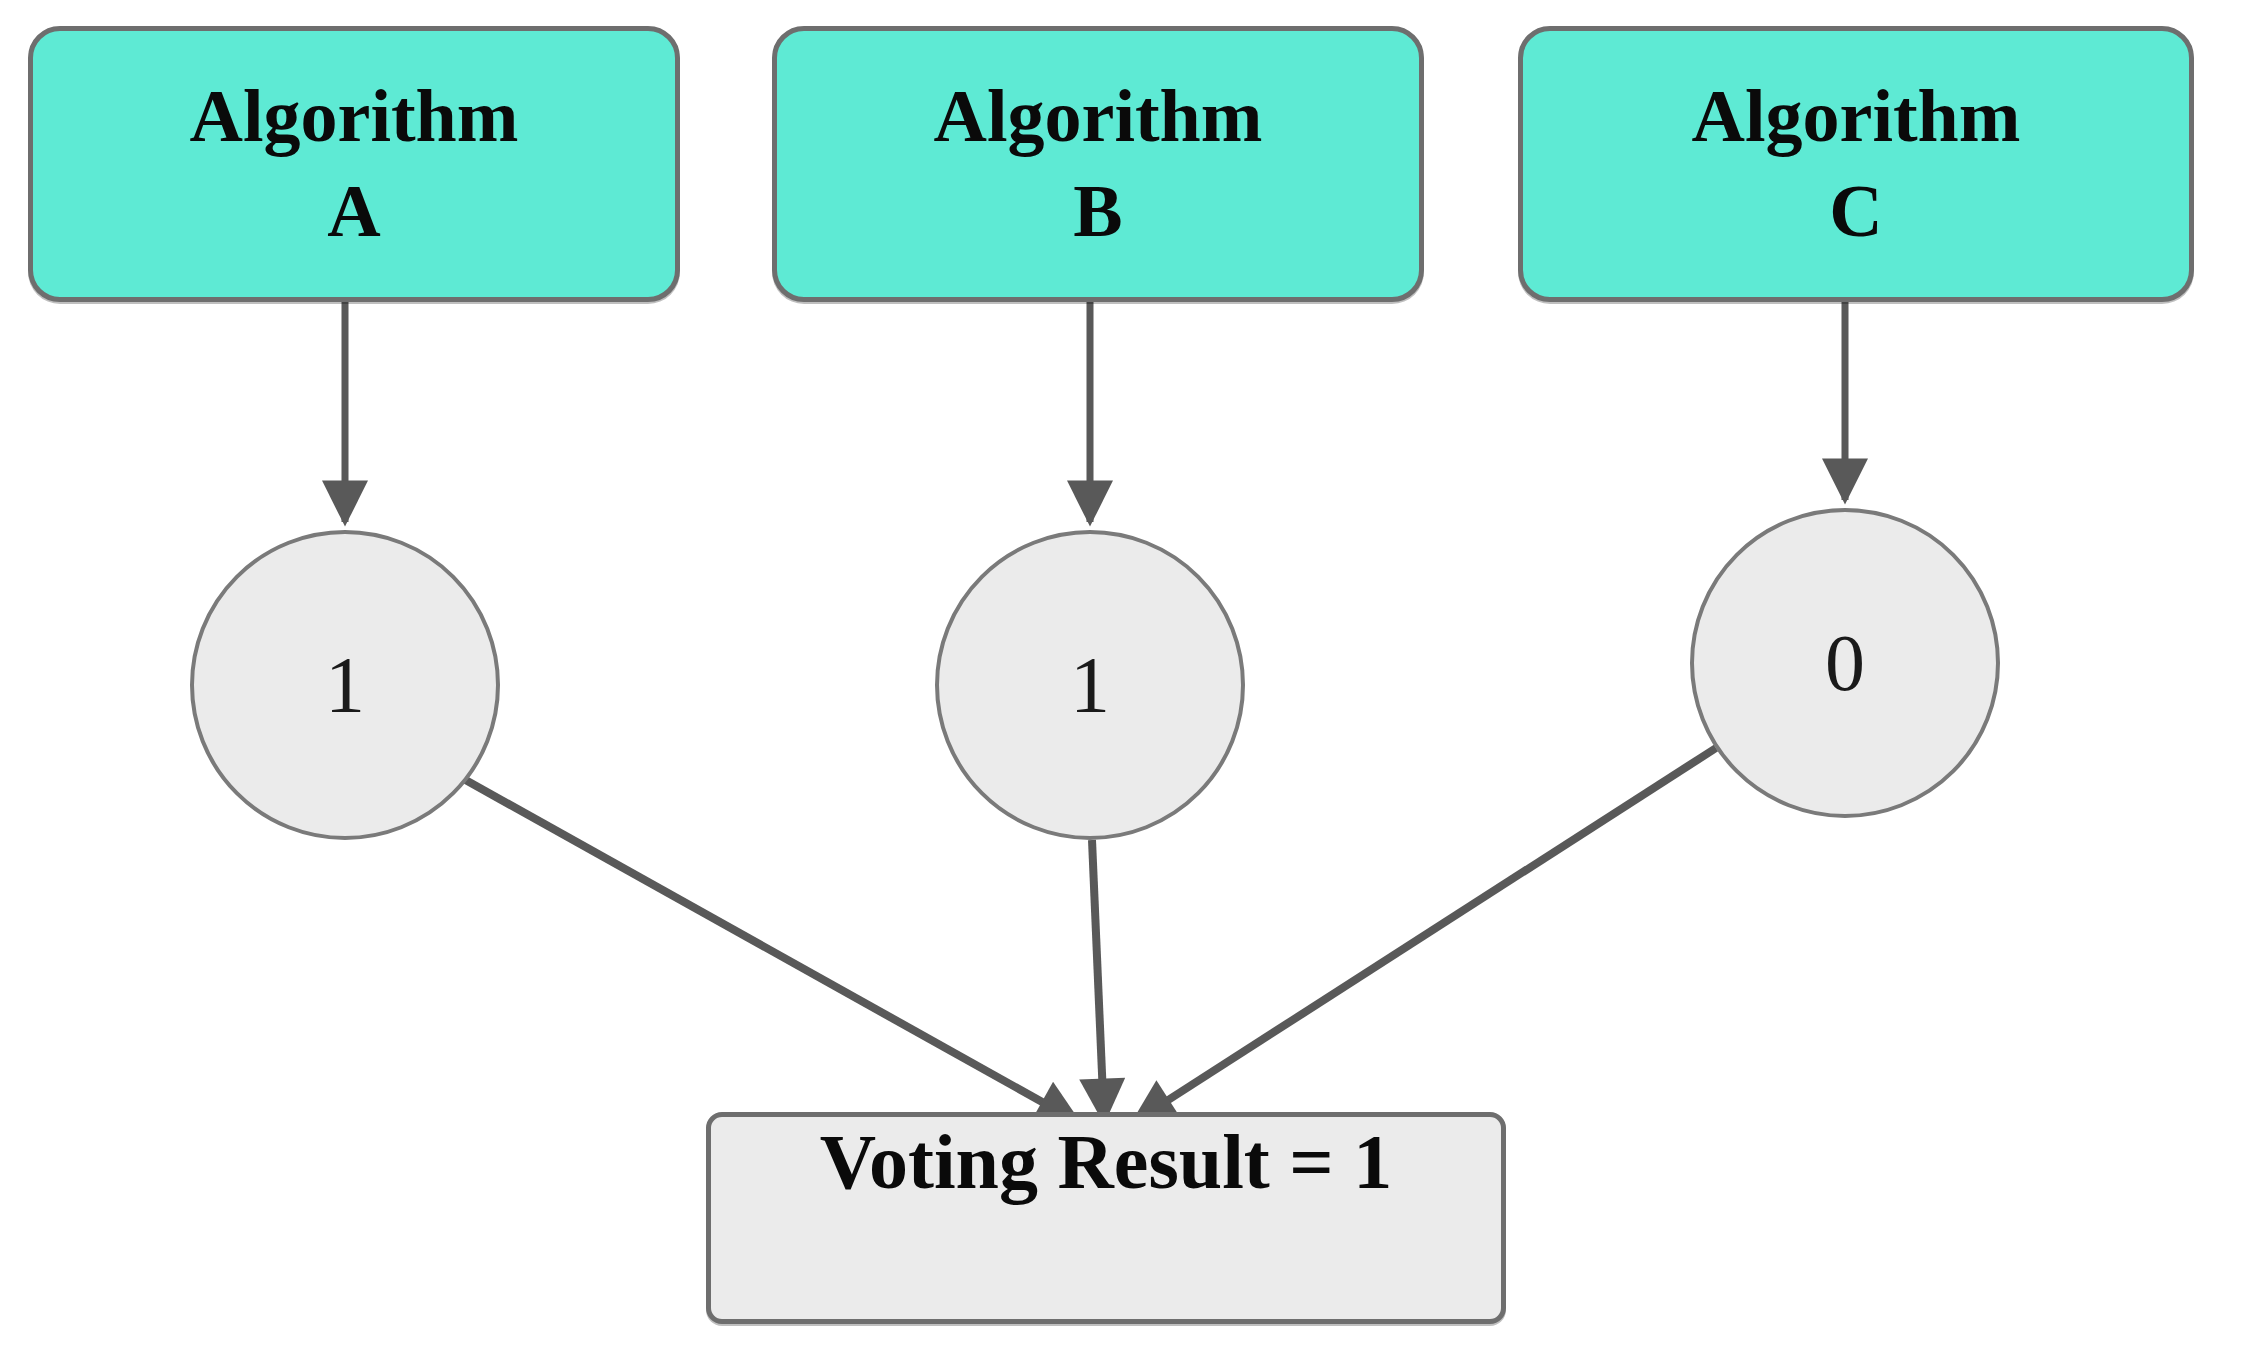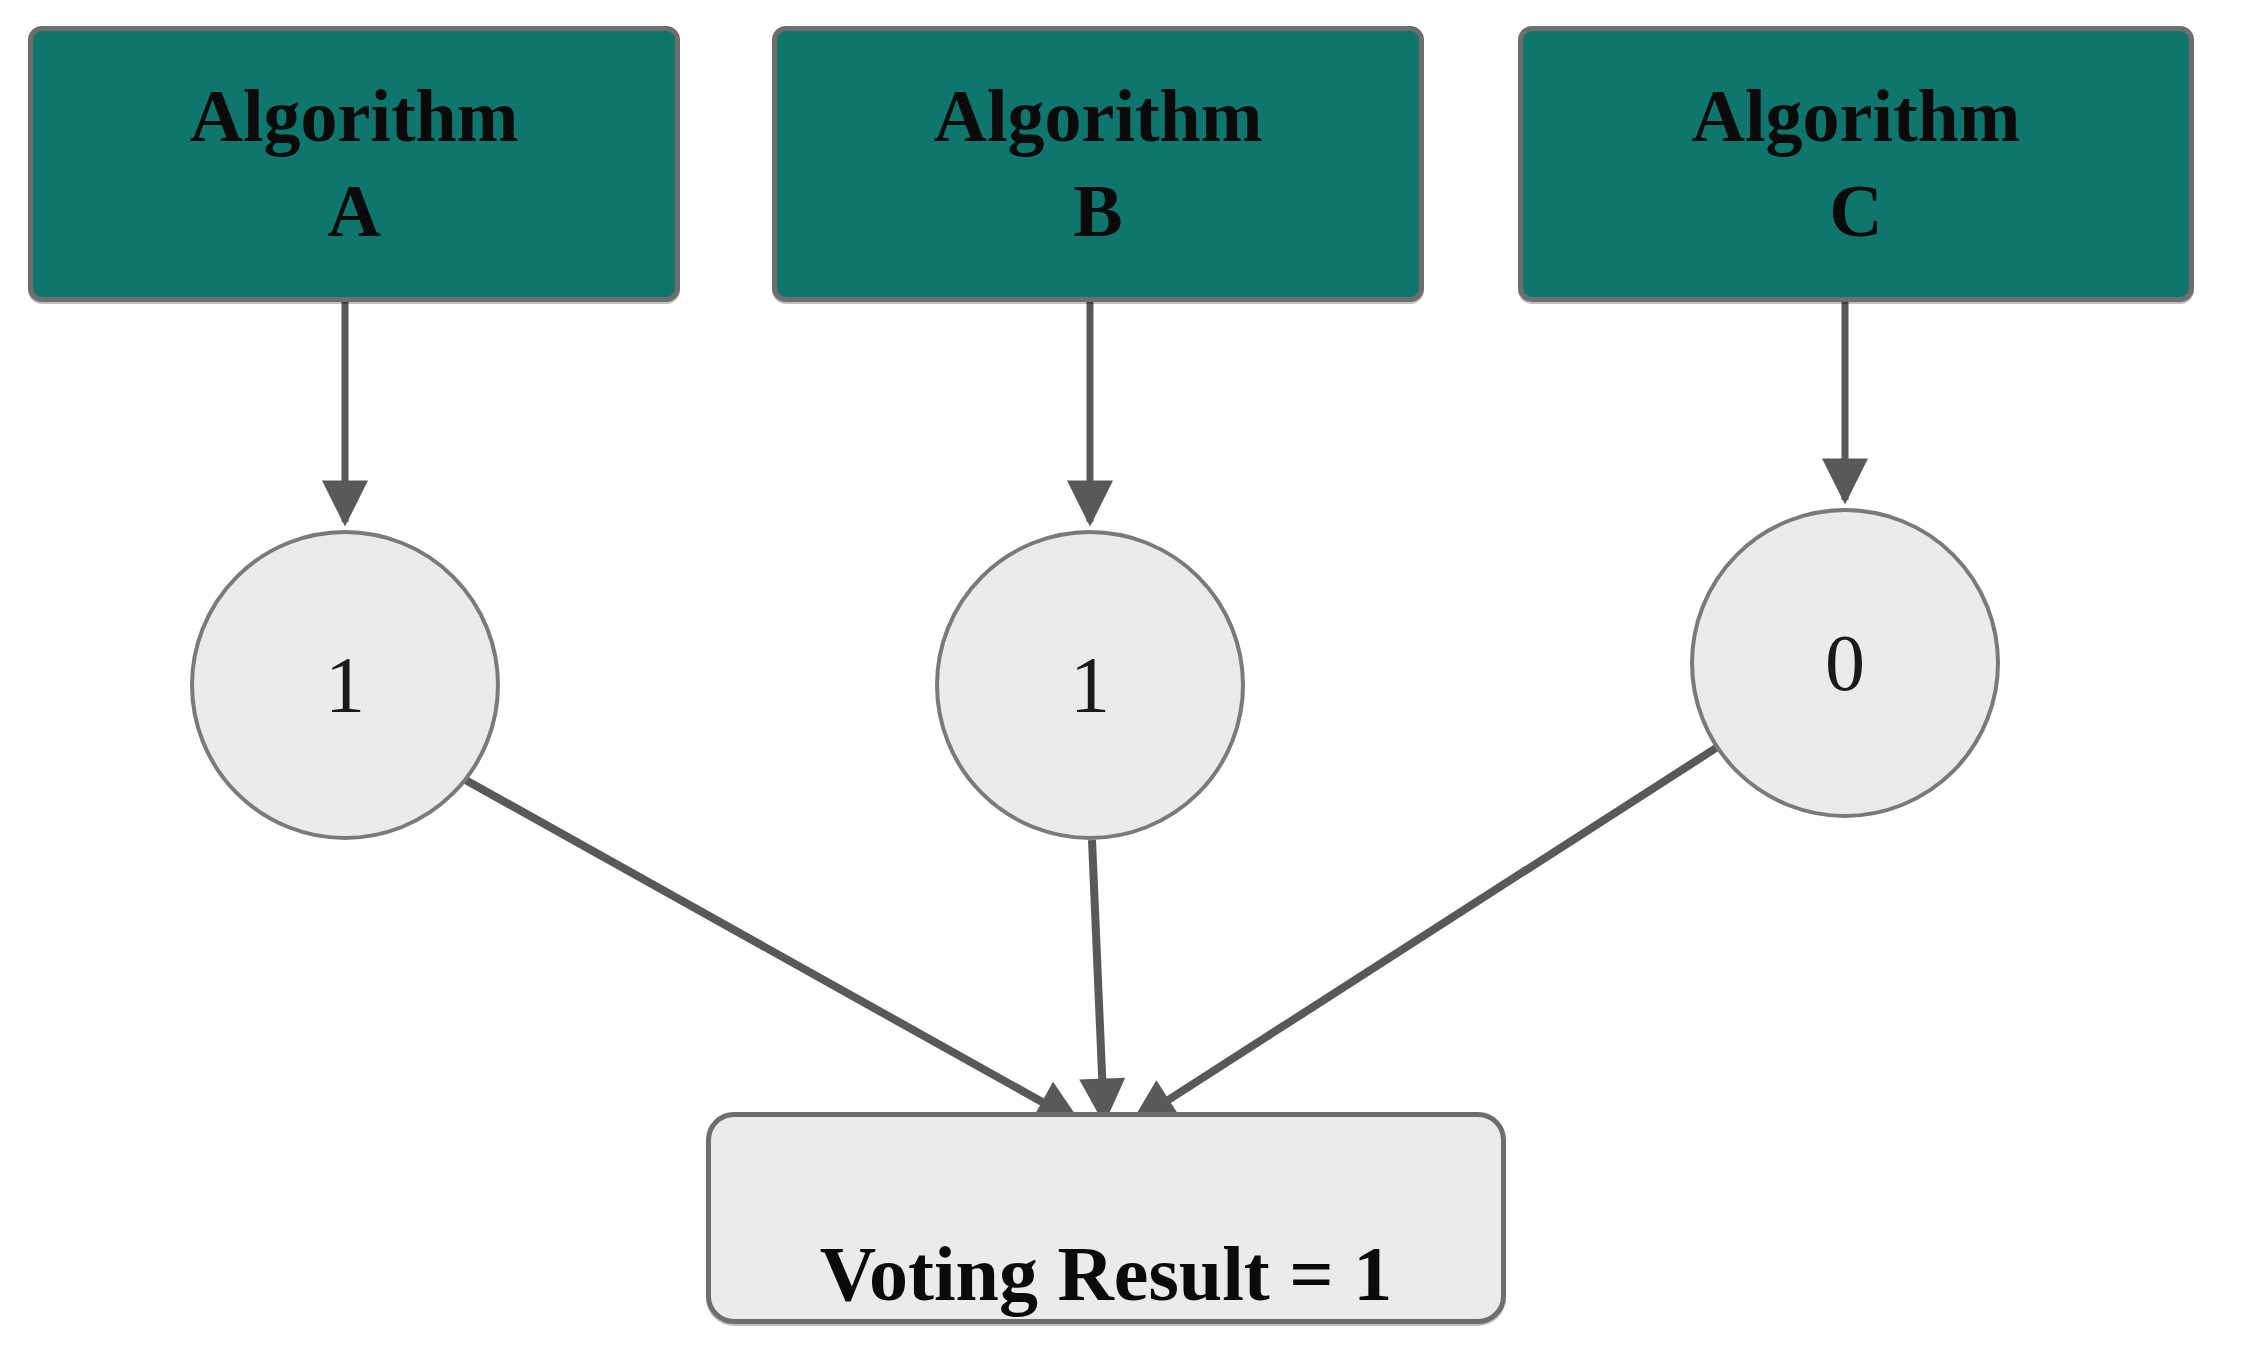--- a/index.html
+++ b/index.html
@@ -18,23 +18,23 @@
   #edges {
     position: absolute;
     left: 0;
     top: 0;
     width: 2243px;
     height: 1362px;
   }
   .node-box {
     position: absolute;
     box-sizing: border-box;
-    background: #0f766e;
+    background: #5eead4;
     border: 5px solid #6e6e6e;
-    border-radius: 14px;
+    border-radius: 32px;
     display: flex;
     flex-direction: column;
     align-items: center;
     justify-content: center;
     text-align: center;
     color: #0a0a0a;
     font-weight: bold;
     font-size: 74px;
     line-height: 1.28;
     box-shadow: 0 2px 0 rgba(0,0,0,0.25);
@@ -64,23 +64,23 @@
 
   #result-box {
     position: absolute;
     left: 706px;
     top: 1112px;
     width: 800px;
     height: 212px;
     box-sizing: border-box;
     background: #ebebeb;
     border: 5px solid #6e6e6e;
-    border-radius: 28px;
+    border-radius: 16px;
     display: flex;
-    align-items: flex-end;
+    align-items: flex-start;
     justify-content: center;
     text-align: center;
     color: #0a0a0a;
     font-weight: bold;
     font-size: 78px;
     box-shadow: 0 2px 0 rgba(0,0,0,0.25);
   }
 </style>
 </head>
 <body>

